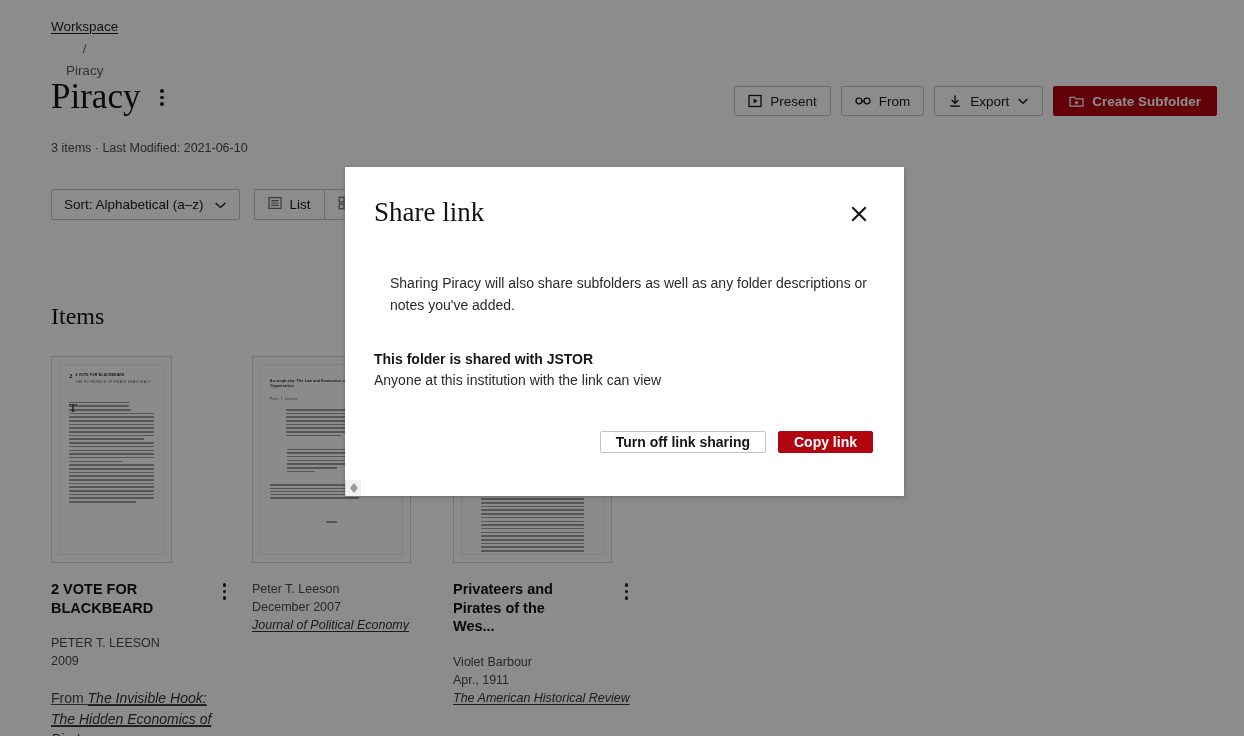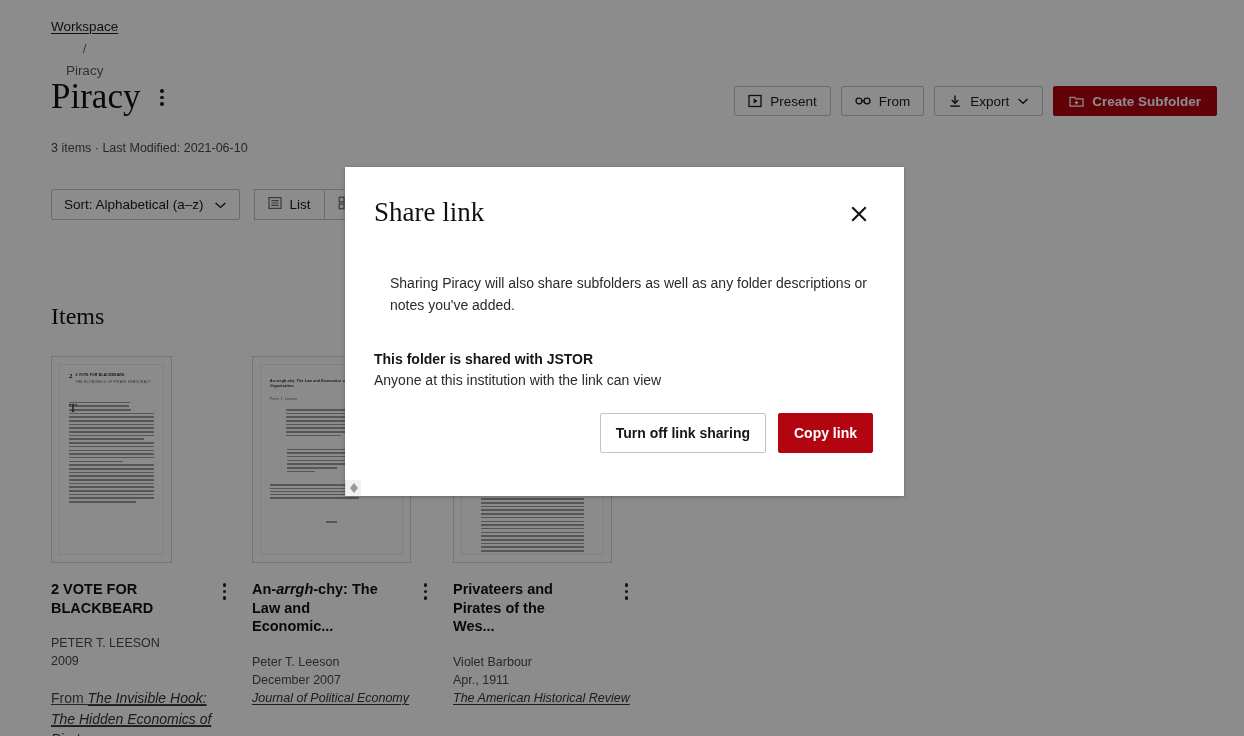--- a/index.html
+++ b/index.html
@@ -363,21 +363,21 @@
     color: #2a2a2a;
     display: block;
   }
   .modal-actions {
     position: absolute;
     right: 31px; bottom: 27px;
     display: flex;
     gap: 12px;
   }
   .m-btn {
-    height: 40px;
+    height: 22px;
     padding: 0 15px;
     font-size: 14px;
     font-weight: 700;
     border-radius: 2px;
     cursor: pointer;
     white-space: nowrap;
     font-family: "Liberation Sans", sans-serif;
   }
   .m-btn-secondary {
     background: #ffffff;
@@ -617,28 +617,20 @@
               <span style="width:100%;height:1.2px"></span>
                 <span style="width:96%;height:1.2px"></span>
               <span style="width:72%;height:1.2px"></span>
             </div>
             <div class="tt-gap"></div>
             <div class="tt-lines tt-center">
               <span style="width:9%"></span>
             </div>
           </div>
         </div>
-        <div class="card-title-row">
-          <div class="card-title">An-<em>arrgh</em>-chy: The Law and Economic...</div>
-          <span class="card-kebab">
-            <i></i>
-            <i></i>
-            <i></i>
-          </span>
-        </div>
         <div class="card-meta">
           <div>Peter T. Leeson</div>
           <div>December 2007</div>
         </div>
         <span class="card-journal">Journal of Political Economy</span>
       </div>
 
       <div class="card">
         <div class="thumb wide">
           <div class="thumb-inner">

